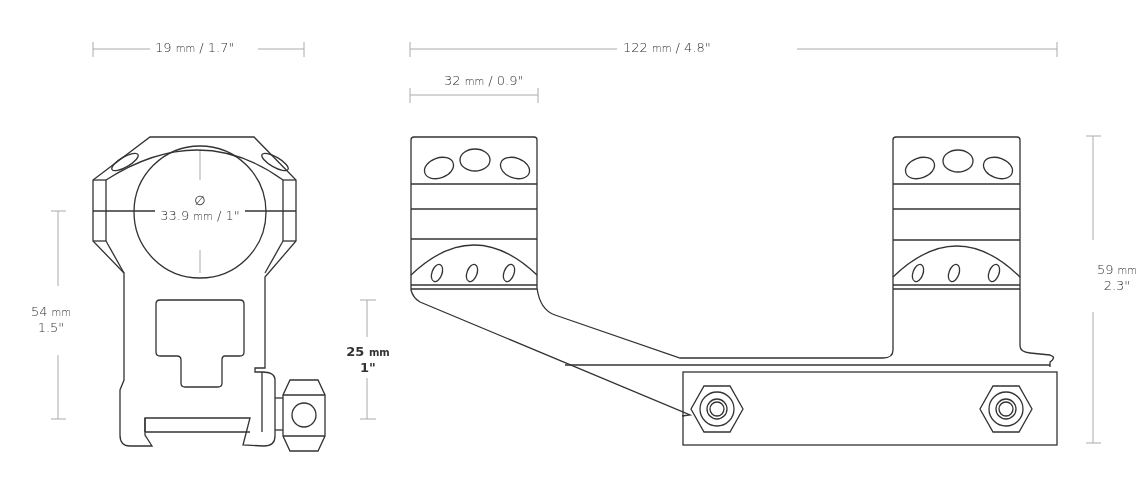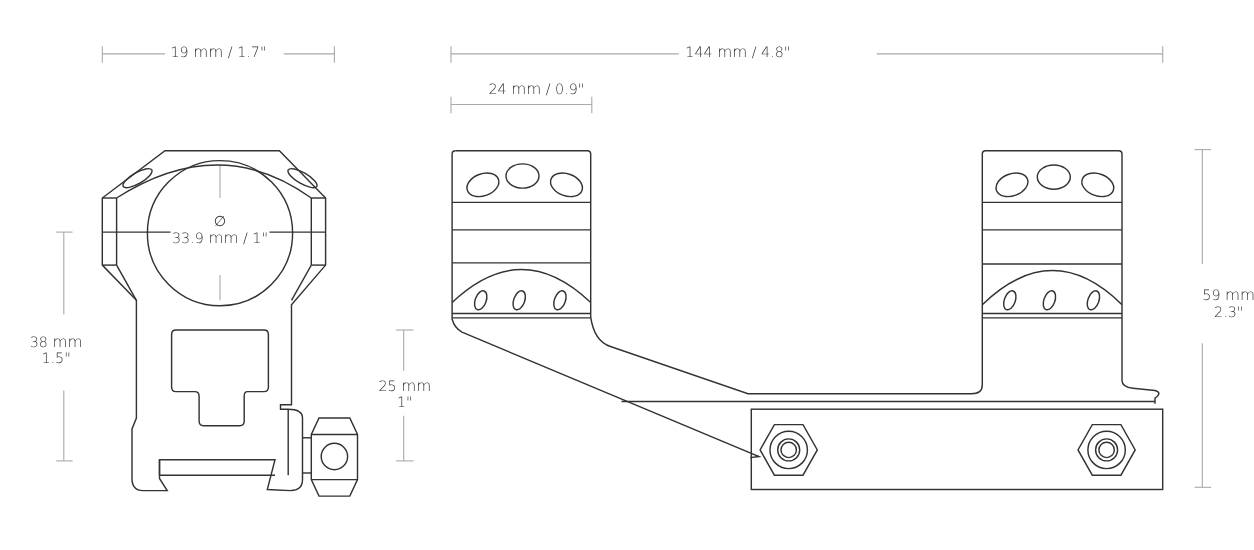--- a/index.html
+++ b/index.html
@@ -1,20 +1,20 @@
 <!DOCTYPE html>
 <html><head>
 <meta charset="utf-8">
 <style>
   html, body { margin: 0; padding: 0; background: #ffffff; }
   body { width: 1140px; height: 500px; position: relative; overflow: hidden;
          font-family: "DejaVu Sans", sans-serif; color: #333; }
   svg { position: absolute; left: 0; top: 0; }
   .lbl { position: absolute; font-size: 13px; color: #333; white-space: nowrap; font-weight: 300; }
-  .lbl .u { font-size: 14px; margin-top: 46px; }
+  .lbl .u { font-size: 10px; margin-top: 46px; }
   .c { text-align: center; }
 </style>
 </head>
 <body>
 
 <svg width="1140" height="500" viewBox="0 0 1140 500">
   <g fill="none" stroke="#aaa" stroke-width="1">
 
     <line x1="93" y1="49" x2="150" y2="49"></line>
       <line x1="93" y1="42" x2="93" y2="57"></line>
@@ -119,41 +119,41 @@
       <circle cx="1006" cy="409" r="7"></circle>
   </g>
 </svg>
 
 <div class="lbl" style="left:155px;top:40px;">
   <span>19</span>
   <span class="u">mm</span><span> / </span><span>1.7"</span>
 </div>
 
 <div class="lbl" style="left:623px;top:40px;">
-  <span>144</span>
+  <span>122</span>
   <span class="u">mm</span><span> / </span><span>4.8"</span>
 </div>
 
 <div class="lbl" style="left:444px;top:73px;">
-  <span>24</span>
+  <span>32</span>
   <span class="u">mm</span><span> / </span><span>0.9"</span>
 </div>
 
 <div class="lbl c" style="left:150px;top:193px;width:100px;">
   <div>∅</div>
   <div><span>33.9</span>
   <span class="u">mm</span><span> / </span><span>1"</span></div>
 </div>
 
 <div class="lbl c" style="left:26px;top:304px;width:50px;line-height:15px;">
-  <div><span>38</span> <span class="u">mm</span></div>
+  <div><span>54</span> <span class="u">mm</span></div>
   <div>1.5"</div>
 </div>
 
-<div class="lbl c" style="left:343px;top:344px;width:50px;line-height:15px;">
+<div class="lbl c" style="left:343px;top:344px;width:50px;line-height:15px;font-weight:bold;">
   <div><span>25</span> <span class="u">mm</span></div>
   <div>1"</div>
 </div>
 
 <div class="lbl c" style="left:1092px;top:262px;width:50px;line-height:15px;">
   <div><span>59</span> <span class="u">mm</span></div>
   <div>2.3"</div>
 </div>
 
 </body></html>

